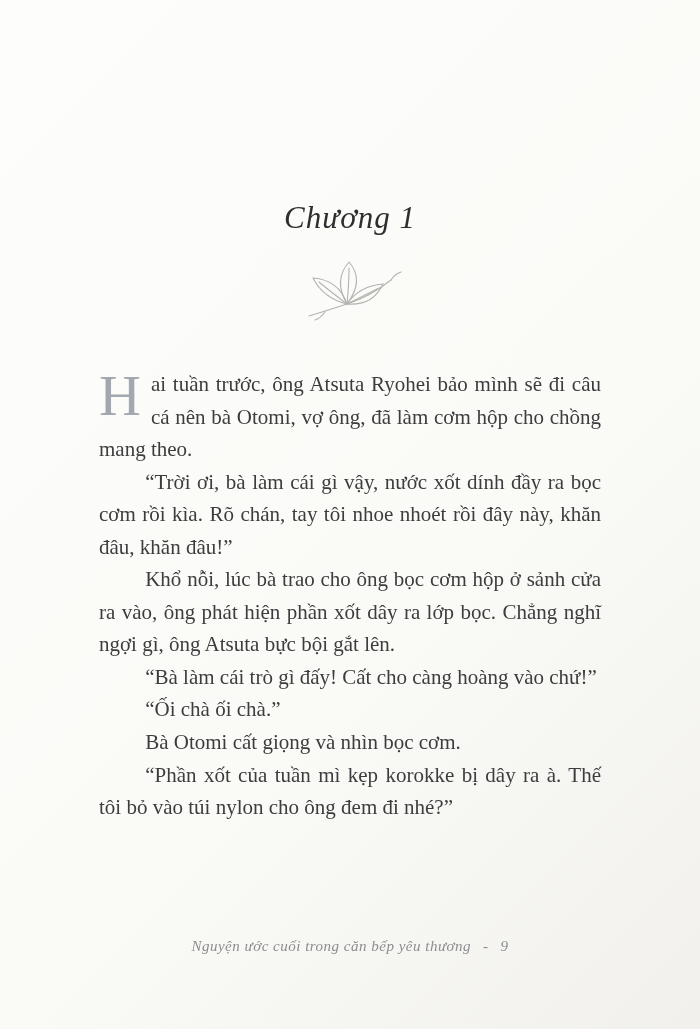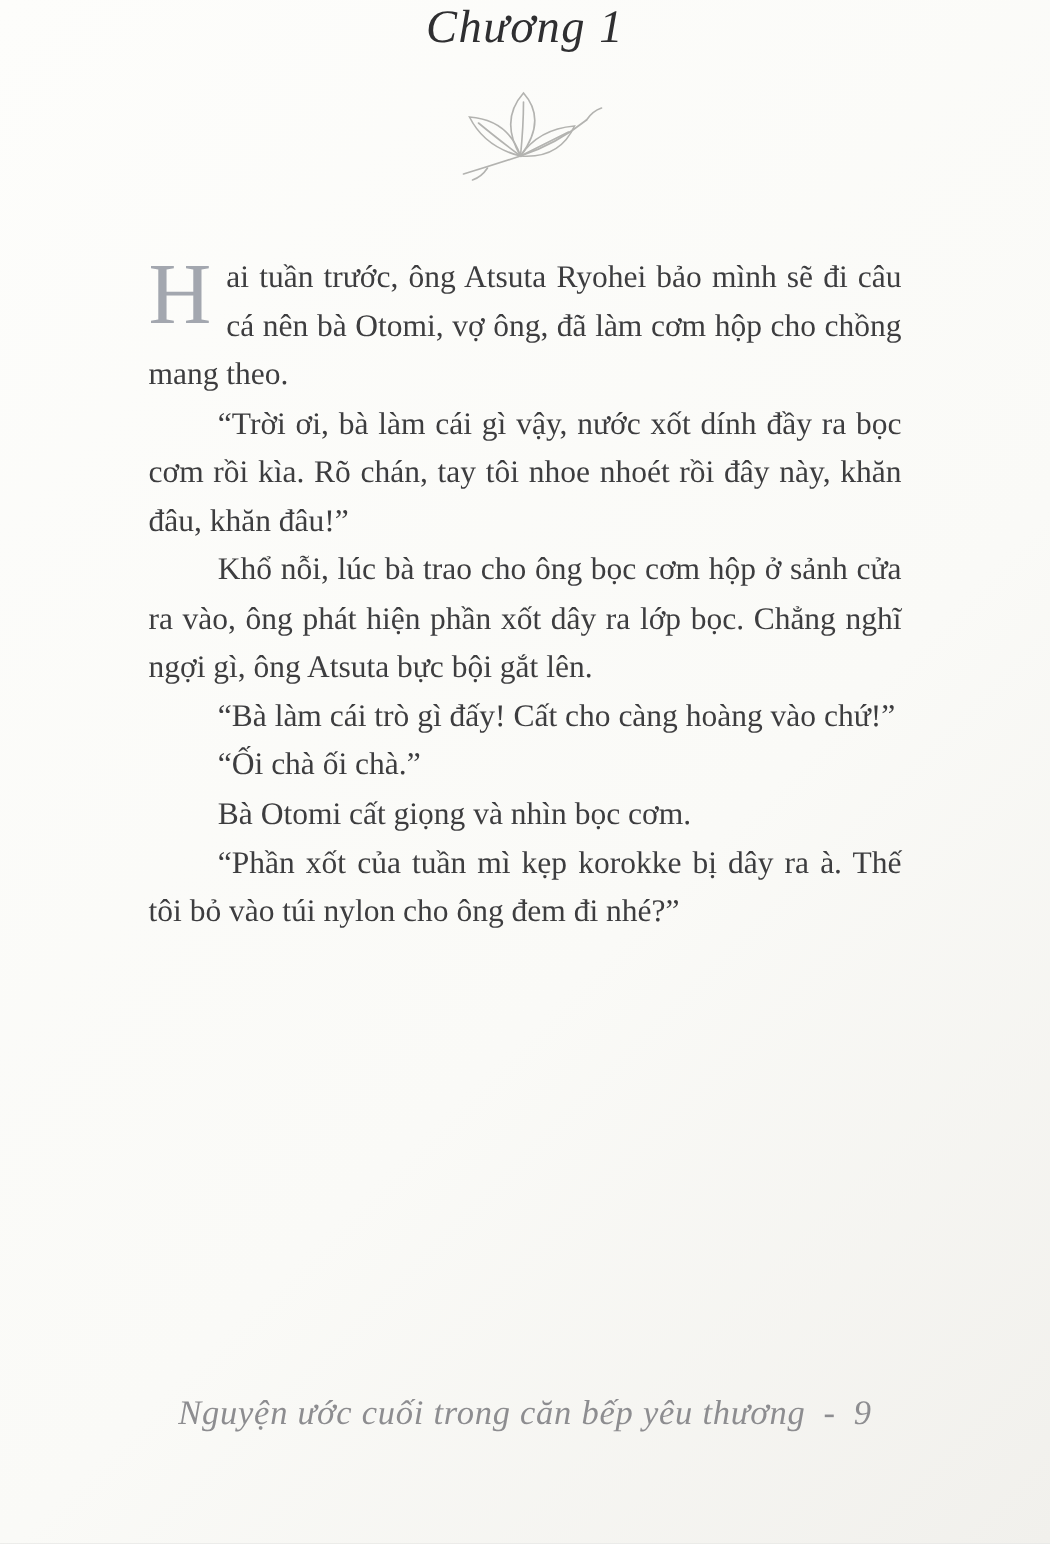--- a/index.html
+++ b/index.html
@@ -12,20 +12,21 @@
     width: 700px;
     height: 1029px;
     margin: 0 auto;
     background: linear-gradient(135deg, #fdfdfb 0%, #fafaf7 60%, #f1f0ec 100%);
     overflow: hidden;
     font-family: "Liberation Serif", "DejaVu Serif", serif;
     color: #3d3d3f;
   }
   .chapter-title {
     margin: 0;
+    padding-top: 200px;
     text-align: center;
     font-size: 31px;
     font-weight: normal;
     font-style: italic;
     color: #2f2f31;
     letter-spacing: 1px;
   }
   .ornament {
     margin: 18px auto 0 auto;
     width: 110px;
@@ -52,21 +53,21 @@
     padding: 4px 10px 0 0;
     color: #a3a7af;
     font-weight: normal;
   }
   .footer {
     position: absolute;
     left: 0;
     right: 0;
     bottom: 74px;
     text-align: center;
-    font-size: 23px;
+    font-size: 15px;
     font-style: italic;
     color: #8d8d90;
     letter-spacing: 0.5px;
   }
   .footer .sep {
     padding: 0 12px;
   }
   .leaf-svg {
     display: inline-block;
   }

